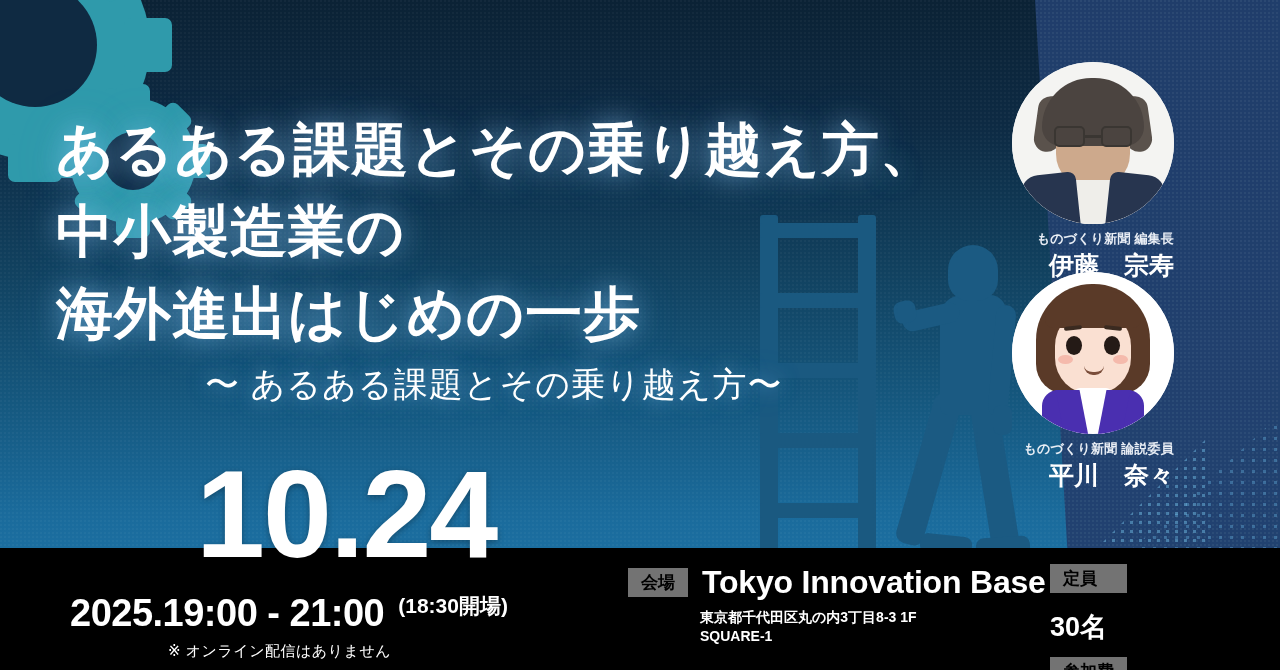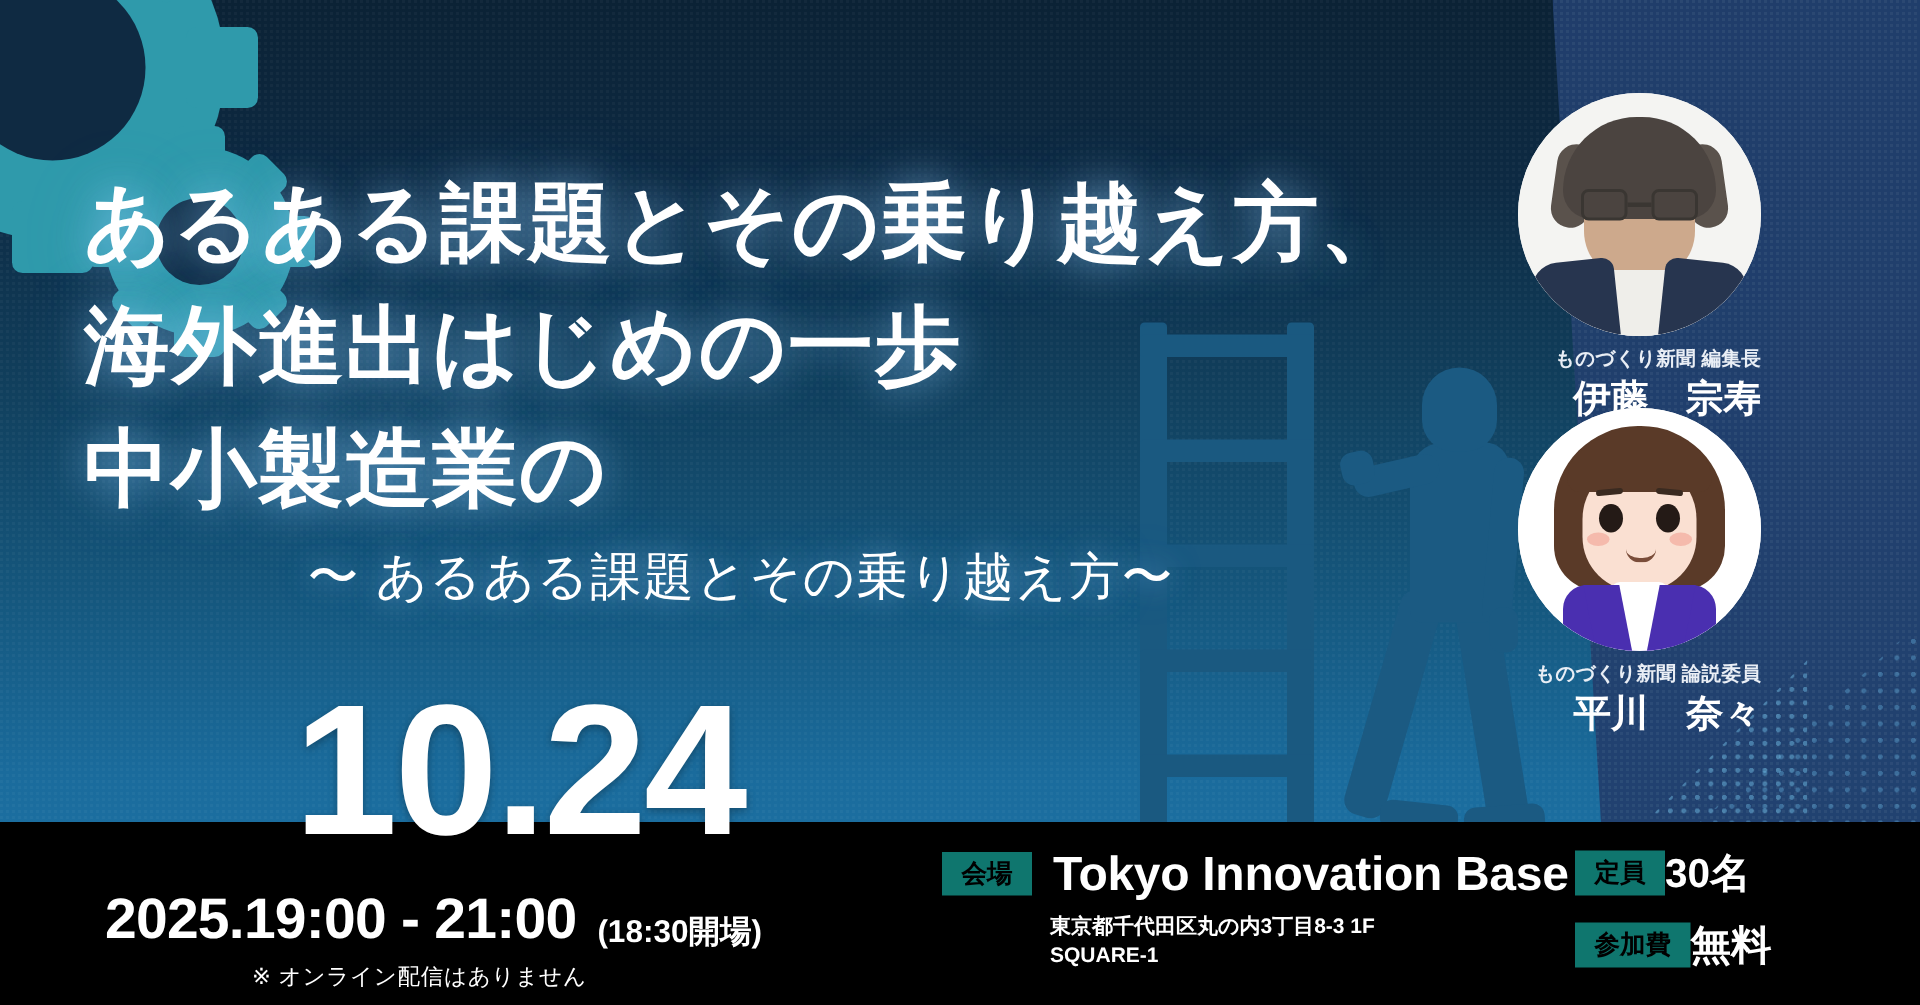--- a/index.html
+++ b/index.html
@@ -160,53 +160,53 @@
   }
 
   
   .black-bar {
     position:absolute; left:0; top:548px; width:1280px; height:122px;
     background:#000000;
   }
 
   .time-row {
     position:absolute; left:70px; top:592px;
-    display:flex; align-items:flex-end; gap:14px;
+    display:flex; align-items:flex-start; gap:14px;
     z-index:7;
   }
   .time-main { color:#fff; font-size:38px; font-weight:700; letter-spacing:-.5px; }
   .time-sub  { color:#fff; font-size:21px; font-weight:700; }
 
   .note-online {
     position:absolute; left:168px; top:642px;
     color:#ffffff; font-size:15px; font-weight:400; letter-spacing:.5px;
     z-index:7;
   }
 
   
   .venue { position:absolute; left:628px; top:564px; z-index:7; width:380px; }
   .venue-head { display:flex; align-items:center; gap:14px; }
   .tag {
-    background:#0f766e; color:#000000;
+    background:#737373; color:#000000;
     font-size:17px; font-weight:700;
     padding:4px 13px;
     line-height:1.25;
     white-space:nowrap;
   }
   .venue-name {
     color:#ffffff; font-size:32px; font-weight:700; letter-spacing:-.2px; white-space:nowrap;
   }
   .venue-addr {
     margin-top:7px; margin-left:72px;
     color:#ffffff; font-size:14px; font-weight:600; line-height:1.35;
   }
 
   
   .meta { position:absolute; left:1050px; top:564px; z-index:7; }
-  .meta-row { display:flex; align-items:center; margin-bottom:12px; }
+  .meta-row { display:flex; gap:16px; margin-bottom:12px;flex-direction:column; }
   .meta-val { color:#ffffff; font-size:27px; font-weight:700; white-space:nowrap; }
 
   
   .speaker { position:absolute; z-index:8; }
   .avatar {
     width:162px; height:162px; border-radius:50%;
     overflow:hidden; background:#f2f2f2;
     position:relative;
   }
   .speaker-role {
@@ -313,22 +313,22 @@
     <span class="p-torso"></span>
     <span class="p-armR"></span>
     <span class="p-handR"></span>
     <span class="p-armL"></span>
     <span class="p-handL"></span>
     <span class="p-head"></span>
   </div>
 
   <div class="title-block">
     <div class="title-line">あるある課題とその乗り越え方、</div>
+    <div class="title-line">中小製造業の</div>
     <div class="title-line">海外進出はじめの一歩</div>
-    <div class="title-line">中小製造業の</div>
   </div>
   <div class="subtitle">〜 あるある課題とその乗り越え方〜</div>
 
   <div class="black-bar"></div>
 
   <div class="big-date">10.24</div>
 
   <div class="time-row">
     <span class="time-main">2025.19:00 - 21:00</span>
     <span class="time-sub">(18:30開場)</span>

